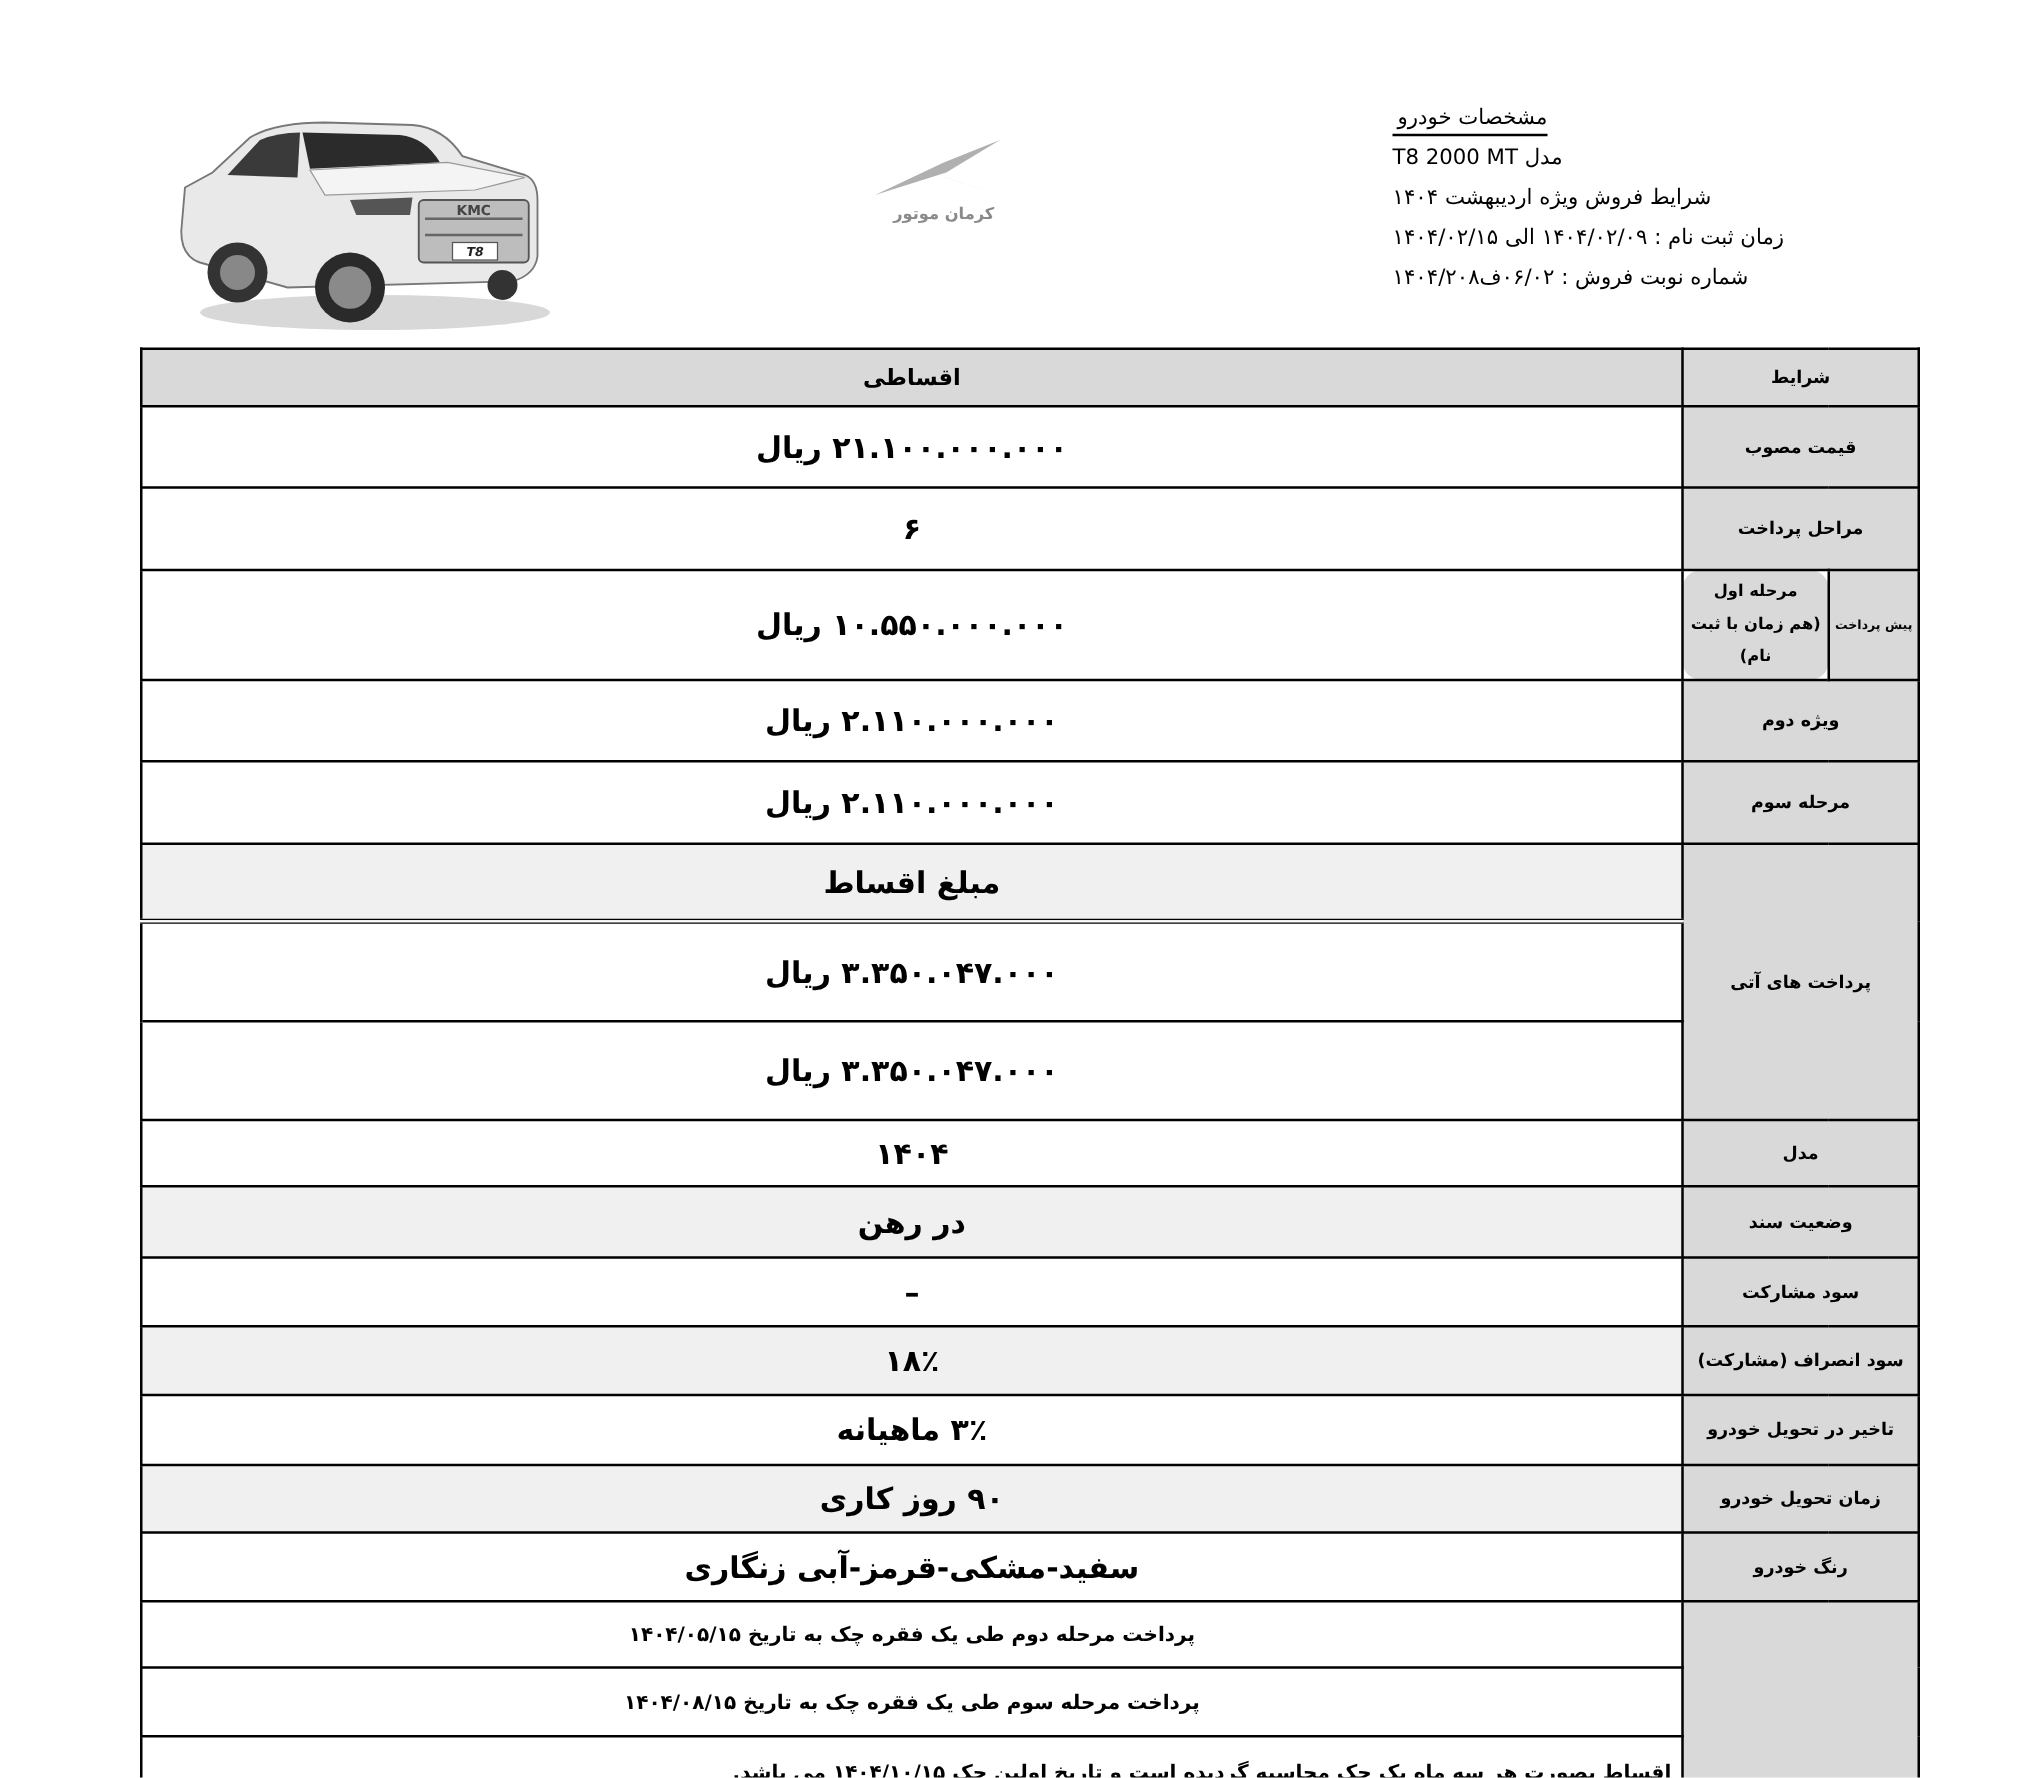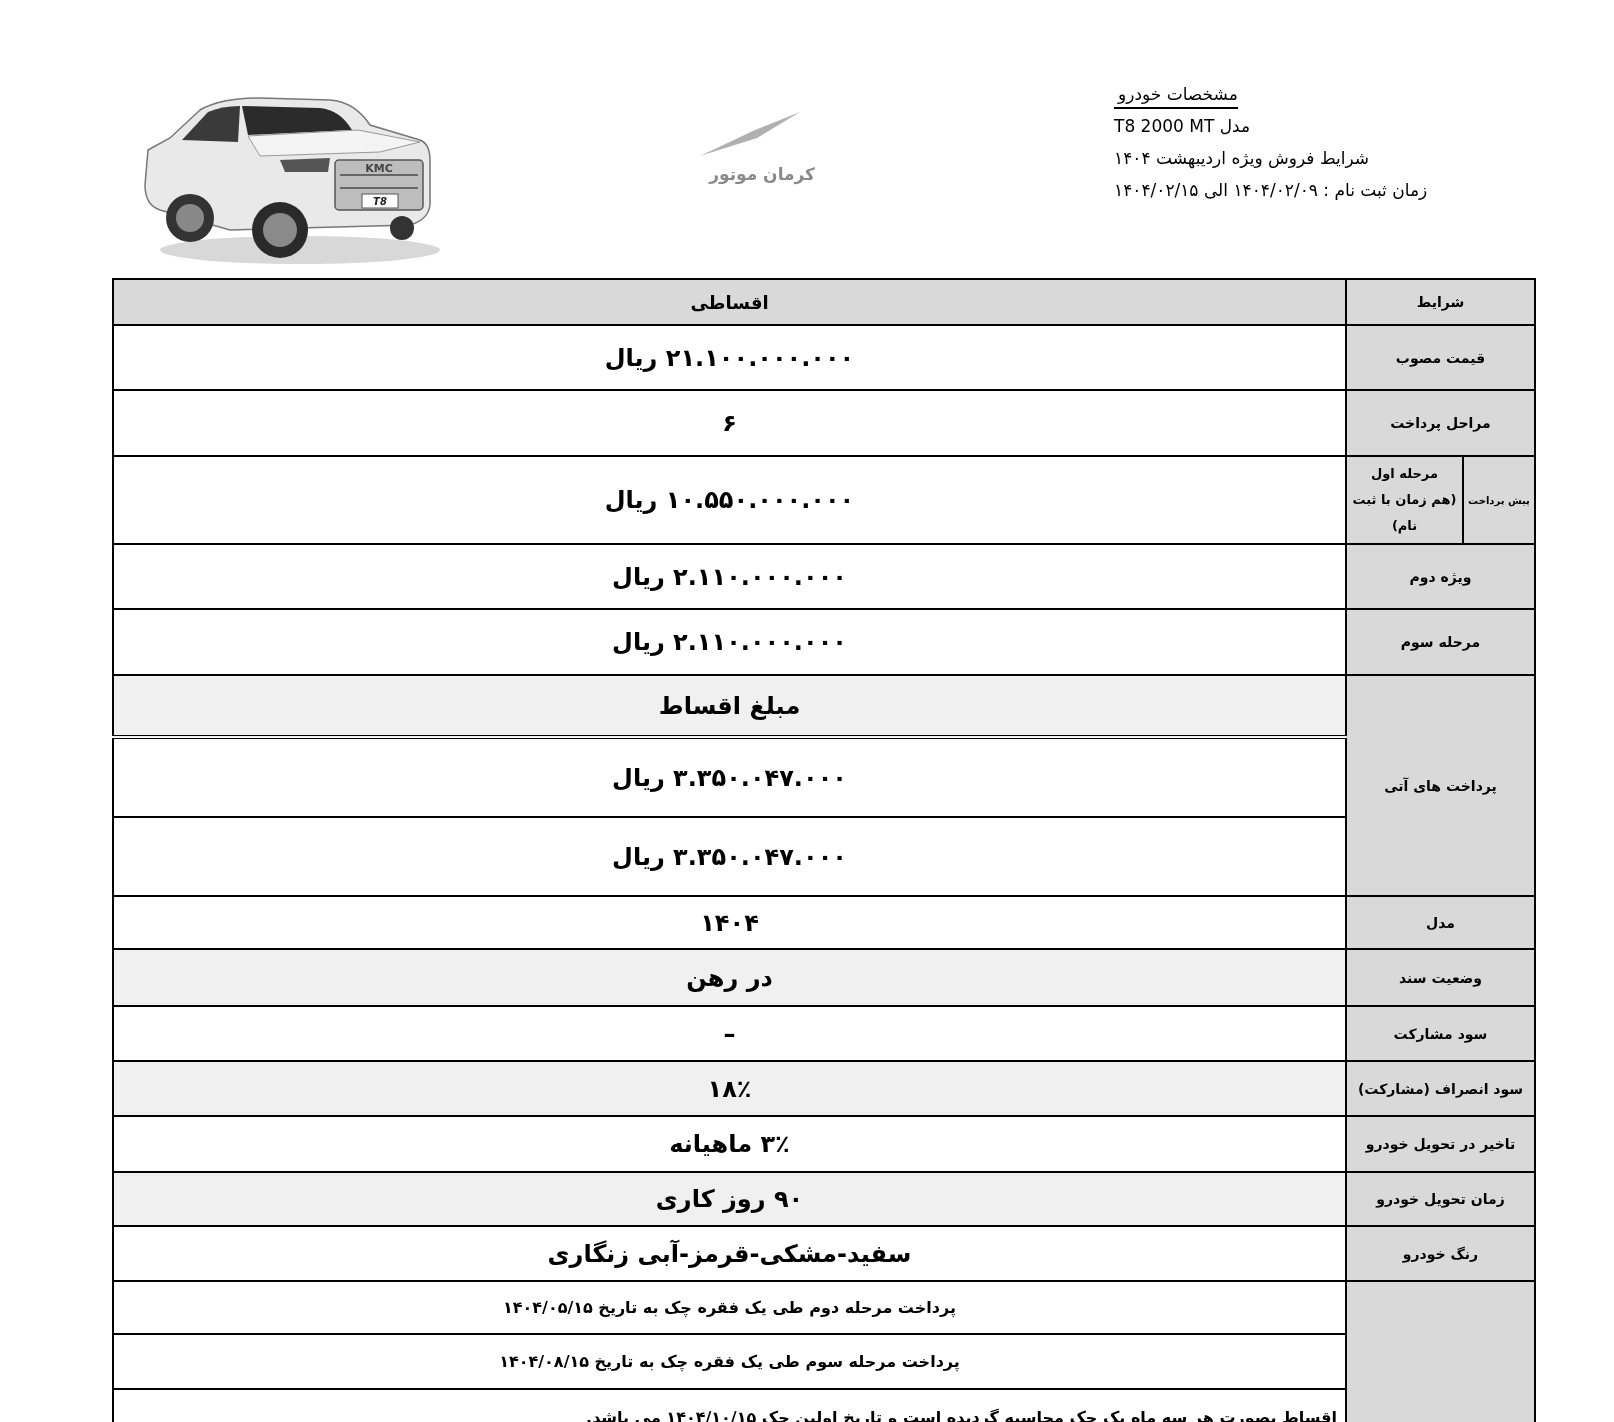--- a/index.html
+++ b/index.html
@@ -3,29 +3,29 @@
 <meta charset="utf-8">
 <style>
   html,body{margin:0;padding:0;background:#ffffff;}
   body{width:1614px;height:1422px;position:relative;overflow:hidden;font-family:"DejaVu Sans",sans-serif;color:#000;}
   
   .hdr{position:absolute;right:80px;top:78px;width:420px;direction:rtl;text-align:left;font-weight:normal;}
   .hdr .line{font-size:17px;line-height:32px;white-space:nowrap;}
   .hdr .title{display:inline-block;border-bottom:2px solid #000;line-height:26px;margin-right:0;padding-left:4px;}
   
   .logo{position:absolute;left:695px;top:108px;width:120px;height:85px;}
-  .logo-text{position:absolute;left:0;top:56px;width:120px;text-align:right;color:#8a8a8a;font-size:17px;font-weight:bold;direction:rtl;}
+  .logo-text{position:absolute;left:0;top:56px;width:120px;text-align:center;color:#8a8a8a;font-size:13px;font-weight:bold;direction:rtl;}
   
   .car{position:absolute;left:130px;top:80px;width:310px;height:190px;}
   
   table.spec{position:absolute;left:112px;top:278px;width:1422px;border-collapse:collapse;direction:rtl;table-layout:fixed;}
   table.spec td{border:2px solid #000;text-align:center;vertical-align:middle;padding:4px;font-weight:bold;}
   td.lbl{background:#d9d9d9;font-size:14px;width:189px;}
   td.sub1{background:#d9d9d9;font-size:10px;width:72px;}
-  td.sub2{background:#d9d9d9;font-size:13px;line-height:26px;width:117px;}
+  td.sub2{background:#d9d9d9;font-size:13px;line-height:26px;width:117px;border-radius:15px;}
   td.val{font-size:24px;}
   td.val.gray{background:#f0f0f0;}
   td.val.head{background:#d9d9d9;font-size:18px;}
   td.note{font-size:16px;font-weight:normal;border-top:1px solid #000;border-bottom:1px solid #000;}
   td.note.b{font-weight:bold;text-align:right;padding-right:8px;}
   tr.thin td.val{border-bottom:1px solid #000;}
   td.dbl{border-bottom:4px double #000 !important;}
 </style>
 </head>
 <body>
@@ -65,20 +65,21 @@
     <path d="M50 30 L115 52 L62 34 Z" fill="#9a9a9a"></path>
   </svg>
   <div class="logo-text">کرمان موتور</div>
 </div>
 
 <div class="hdr">
   <div class="line"><span class="title">مشخصات خودرو</span></div>
   <div class="line">مدل  T8 2000 MT</div>
   <div class="line">شرایط  فروش ویژه اردیبهشت ۱۴۰۴</div>
   <div class="line">زمان ثبت نام : ۱۴۰۴/۰۲/۰۹  الی ۱۴۰۴/۰۲/۱۵</div>
+  <div class="line">شماره نوبت فروش :  ۰۶/۰۲ف۱۴۰۴/۲۰۸</div>
 </div>
 
 <table class="spec">
   <colgroup>
     <col style="width:72px">
     <col style="width:117px">
     <col style="width:1233px">
   </colgroup>
   <tbody>
       <tr style="height:46px">

